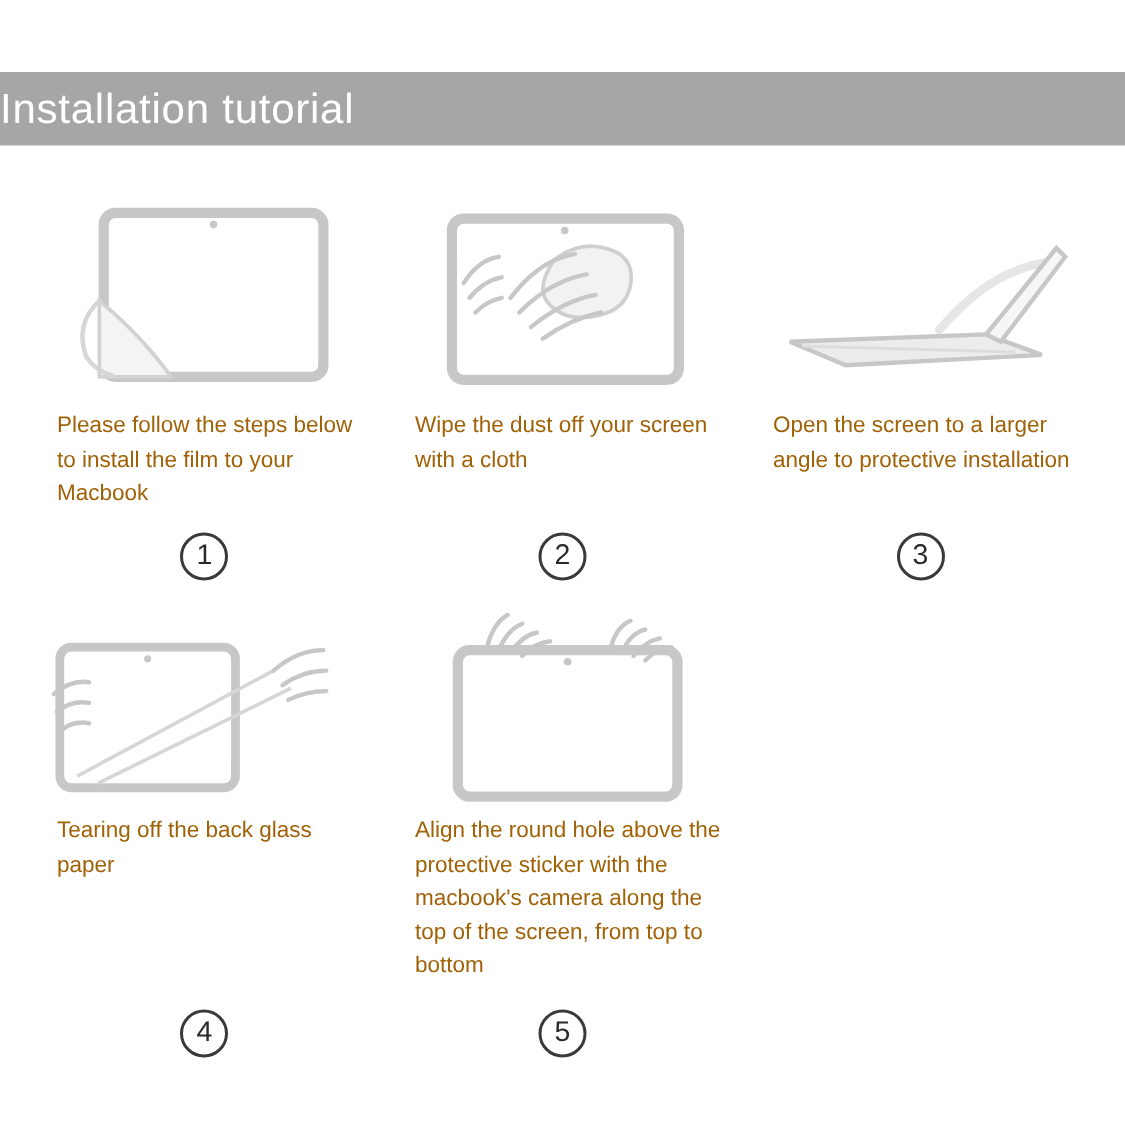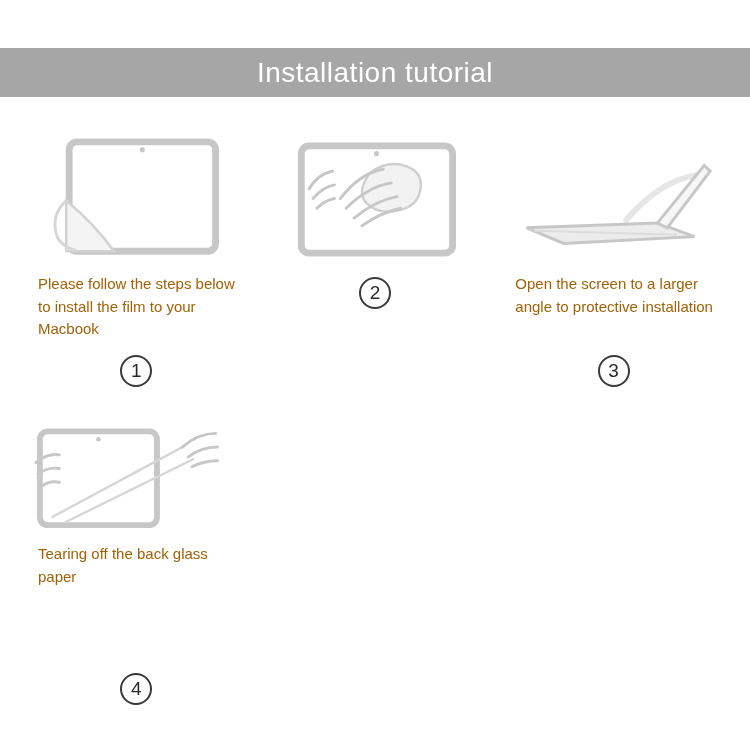--- a/index.html
+++ b/index.html
@@ -12,21 +12,21 @@
     color: #1f1f1f;
     position: relative;
   }
   .banner {
     margin-top: 48px;
     height: 49px;
     width: 100%;
     background: #a6a6a6;
     display: flex;
     align-items: center;
-    justify-content: center;
+    justify-content: flex-start;
   }
   .banner-title {
     color: #ffffff;
     font-size: 28px;
     font-weight: 400;
     letter-spacing: 0.5px;
   }
   .steps-row {
     display: grid;
     grid-template-columns: repeat(3, 1fr);
@@ -96,20 +96,21 @@
   <div class="step-cell">
     <div class="illus">
       <svg viewBox="0 0 210 135">
         <rect x="30" y="12" width="155" height="110" rx="8" fill="#ffffff" stroke="#c7c7c7" stroke-width="7"></rect>
         <circle cx="107" cy="20" r="2.6" fill="#c7c7c7"></circle>
         <path d="M100 40 q18 -14 38 -7 q17 6 14 24 q-3 17 -22 21 q-21 5 -33 -7 q-11 -11 3 -31 z" fill="#f2f2f2" stroke="#cfcfcf" stroke-width="2.5"></path>
         <path d="M70 66 q20 -26 44 -30 M76 76 q22 -22 46 -26 M84 86 q22 -18 44 -22 M92 94 q20 -14 40 -18" fill="none" stroke="#c7c7c7" stroke-width="3" stroke-linecap="round"></path>
         <path d="M38 56 q10 -16 24 -18 M42 66 q10 -12 22 -14 M46 76 q8 -8 18 -10" fill="none" stroke="#c7c7c7" stroke-width="3" stroke-linecap="round"></path>
       </svg>
     </div>
+    <div class="caption">Wipe the dust off your screen with a cloth</div>
     <div class="num-wrap">
       <div class="num-circle">2</div>
     </div>
   </div>
 
   <div class="step-cell">
     <div class="illus">
       <svg viewBox="0 0 210 135">
         <path d="M118 88 Q152 48 190 42" fill="none" stroke="#e6e6e6" stroke-width="6" stroke-linecap="round"></path>
         <path d="M16 96 L150 91 L188 105 L54 112 Z" fill="#ececec" stroke="#c7c7c7" stroke-width="3"></path>
@@ -137,15 +138,29 @@
         <path d="M152 44 q16 -14 34 -14 M158 54 q14 -10 30 -10 M162 64 q12 -6 26 -6" fill="none" stroke="#c7c7c7" stroke-width="3" stroke-linecap="round"></path>
         <path d="M2 60 q12 -10 24 -8 M4 72 q10 -8 22 -6 M8 84 q8 -6 18 -4" fill="none" stroke="#c7c7c7" stroke-width="3" stroke-linecap="round"></path>
       </svg>
     </div>
     <div class="caption">Tearing off the back glass paper</div>
     <div class="num-wrap">
       <div class="num-circle">4</div>
     </div>
   </div>
 
+  <div class="step-cell">
+    <div class="illus">
+      <svg viewBox="0 0 210 135">
+        <rect x="34" y="30" width="150" height="100" rx="8" fill="#ffffff" stroke="#c7c7c7" stroke-width="7"></rect>
+        <circle cx="109" cy="38" r="2.6" fill="#c7c7c7"></circle>
+        <path d="M54 28 q4 -16 14 -22 M62 30 q6 -14 16 -18 M70 32 q8 -12 18 -14 M78 34 q9 -9 19 -10" fill="none" stroke="#c7c7c7" stroke-width="3" stroke-linecap="round"></path>
+        <path d="M138 30 q4 -16 14 -20 M146 32 q6 -14 16 -16 M154 34 q8 -10 18 -12 M162 37 q8 -8 18 -9" fill="none" stroke="#c7c7c7" stroke-width="3" stroke-linecap="round"></path>
+      </svg>
+    </div>
+    <div class="caption">Align the round hole above the protective sticker with the macbook's camera along the top of the screen, from top to bottom</div>
+    <div class="num-wrap">
+      <div class="num-circle">5</div>
+    </div>
+  </div>
 
 
 </div>
 
 </body></html>

